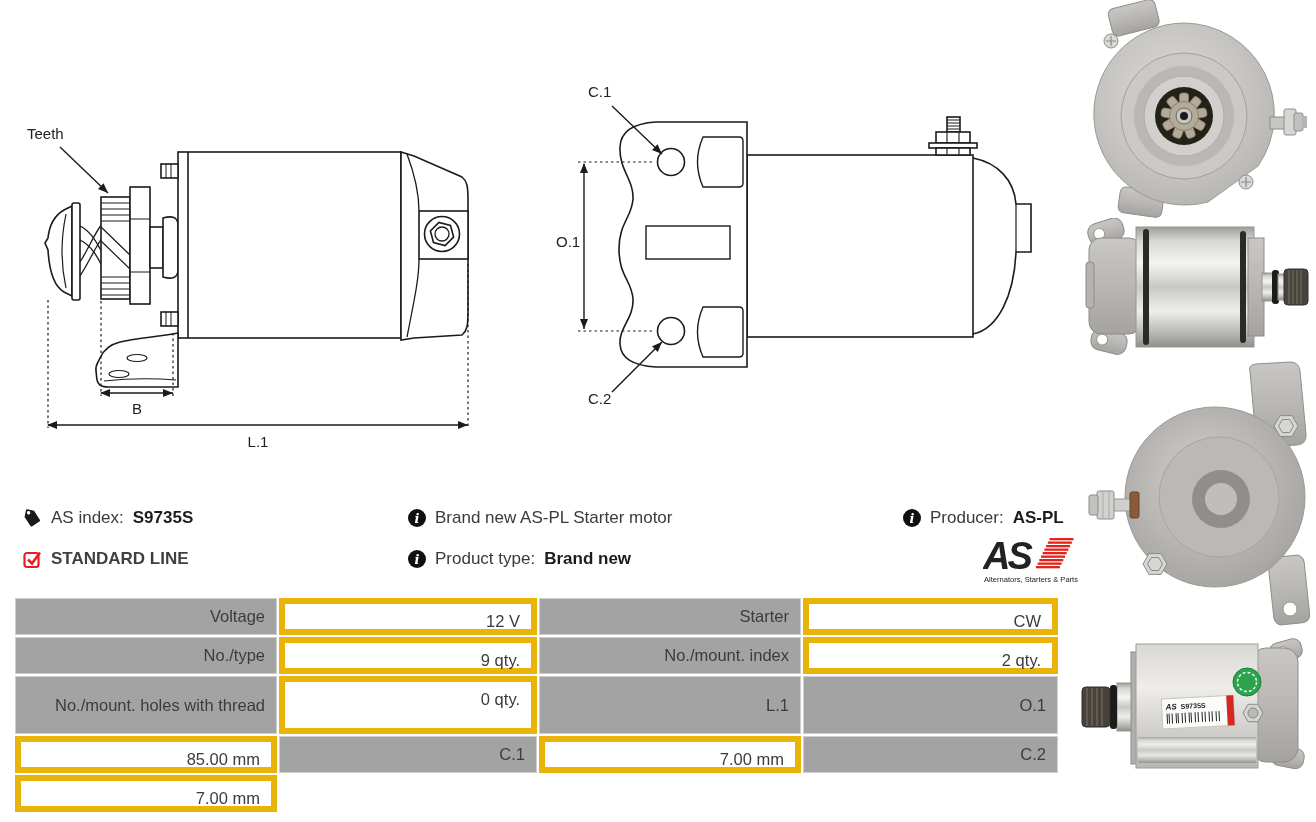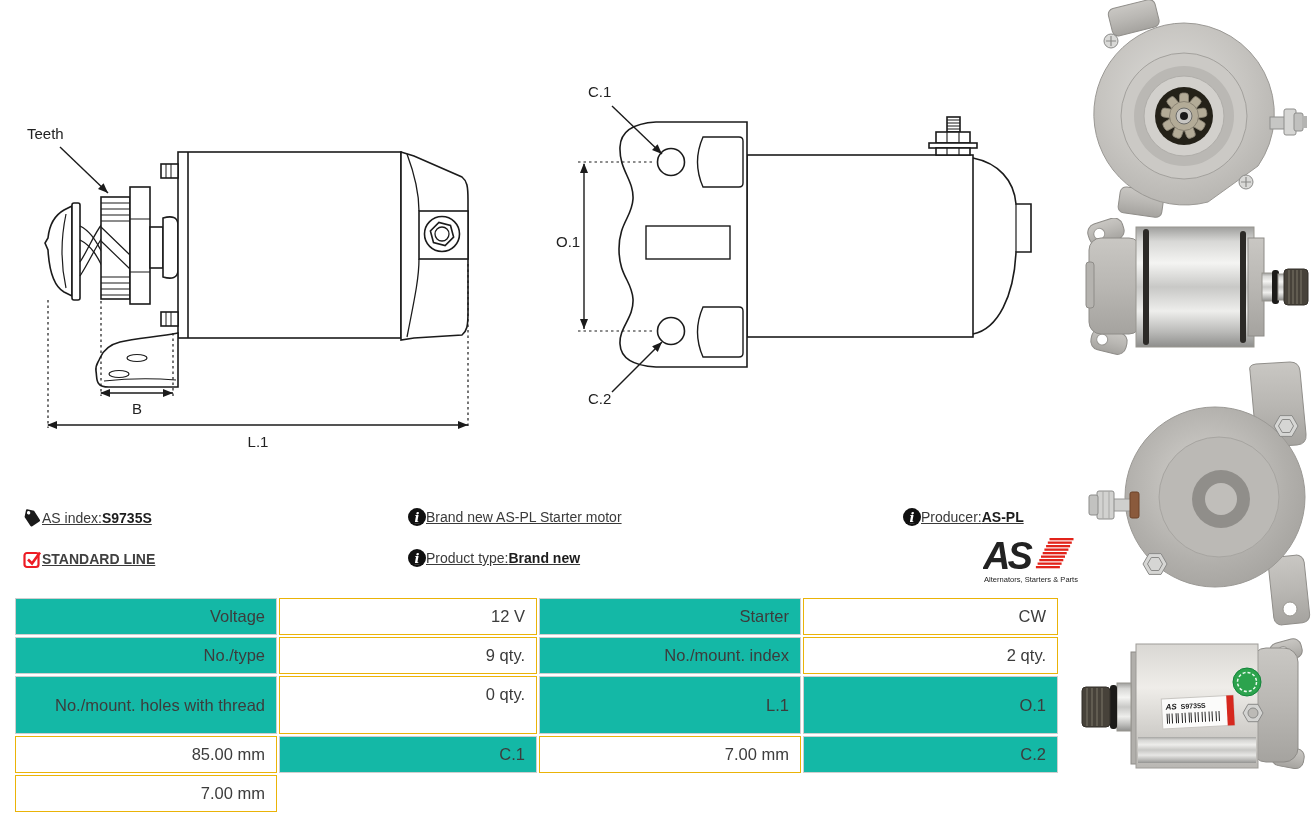--- a/index.html
+++ b/index.html
@@ -2,34 +2,34 @@
 <html><head>
 <meta charset="utf-8">
 <style>
   html,body{margin:0;padding:0;background:#fff;}
   #stage{position:relative;width:1316px;height:822px;background:#fff;overflow:hidden;
          font-family:"Liberation Sans",sans-serif;color:#3c3c3c;}
   .abs{position:absolute;}
   svg text{font-family:"Liberation Sans",sans-serif;fill:#222;}
   .dimtext{font-size:15px;}
   
-  .info-item{position:absolute;display:flex;align-items:center;font-size:14px;color:#3a3a3a;white-space:nowrap;text-decoration:underline;}
+  .info-item{position:absolute;display:flex;align-items:center;gap:9px;font-size:17px;color:#3a3a3a;white-space:nowrap;}
   .info-item b{color:#1c1c1c;font-weight:700;}
   .iicon{width:18px;height:18px;border-radius:50%;background:#101010;color:#fff;
          display:inline-flex;align-items:center;justify-content:center;
          font:italic 700 13px "DejaVu Serif",serif;flex:0 0 18px;}
   .iicon::after{content:"i";}
   .redline{color:#404040;font-weight:700;}
   
   .spec-table{position:absolute;left:15px;top:598px;width:1047px;display:grid;
               grid-template-columns:262px 258px 262px 255px;
               grid-template-rows:37px 37px 58px 37px 37px;gap:2px;font-size:16.5px;}
-  .lc{background:#14b8a6;border:1px solid #cfcfcf;display:flex;align-items:center;
+  .lc{background:#a3a3a3;border:1px solid #cfcfcf;display:flex;align-items:center;
       justify-content:flex-end;padding-right:11px;text-align:right;line-height:1.15;color:#3c3c3c;}
-  .vc{background:#fff;border:1px solid #eab308;text-align:right;padding:8px 11px 0 8px;line-height:1.15;color:#3c3c3c;}
+  .vc{background:#fff;border:6px solid #eab308;text-align:right;padding:8px 11px 0 8px;line-height:1.15;color:#3c3c3c;}
 </style>
 </head>
 <body>
 
 <div id="stage">
 
   <svg class="abs" style="left:0;top:88px" width="490" height="372" viewBox="0 88 490 372" fill="none" stroke="#1b1b1b" stroke-width="1.6">
     <defs>
       <marker id="d1e" markerUnits="userSpaceOnUse" markerWidth="12" markerHeight="9" refX="10" refY="4" orient="auto">
         <path d="M0,0 L10,4 L0,8 Z" fill="#1b1b1b" stroke="none"></path>

